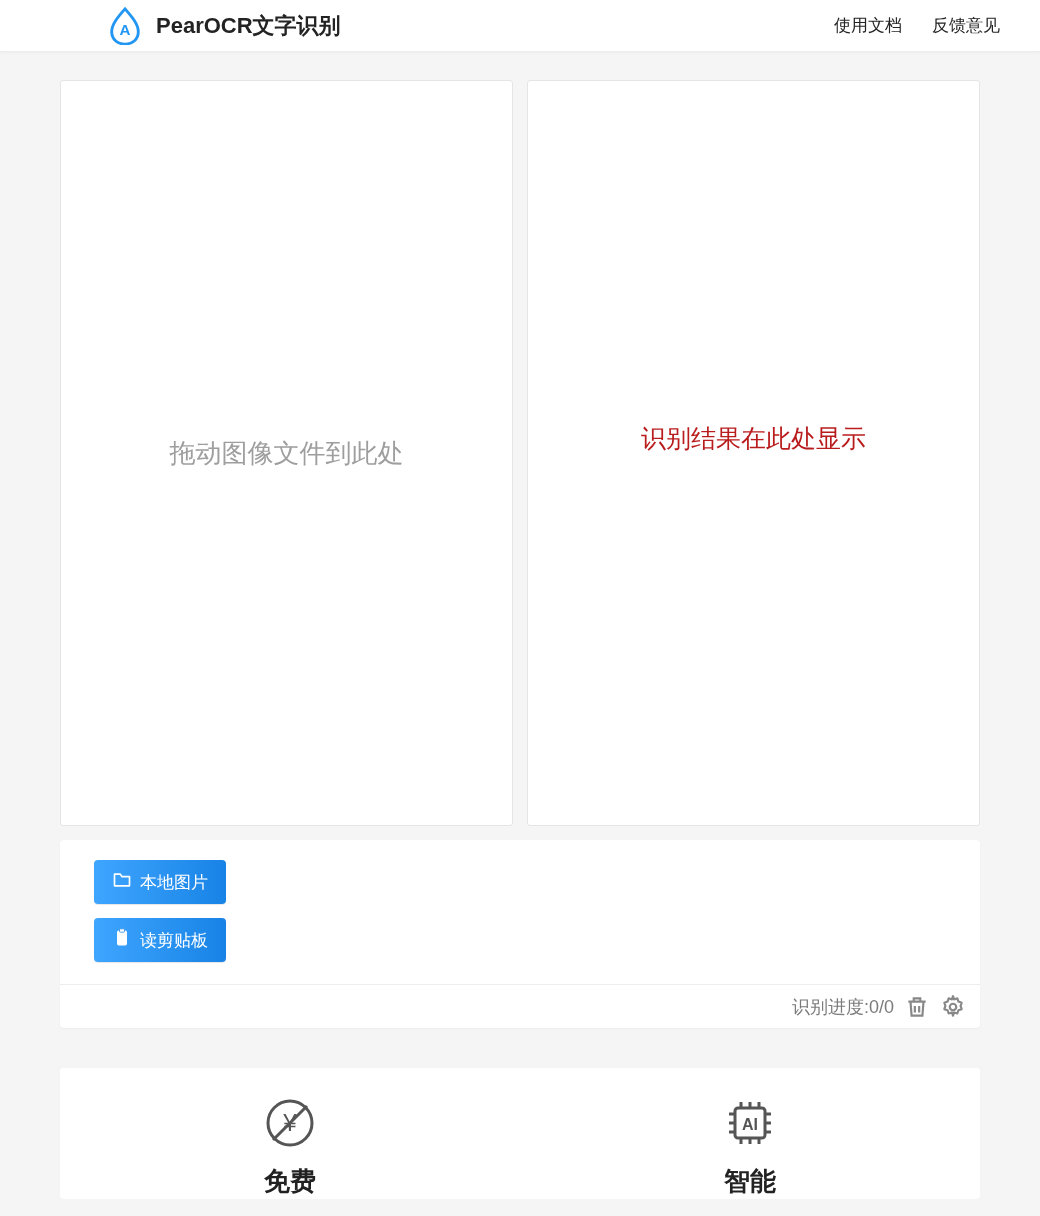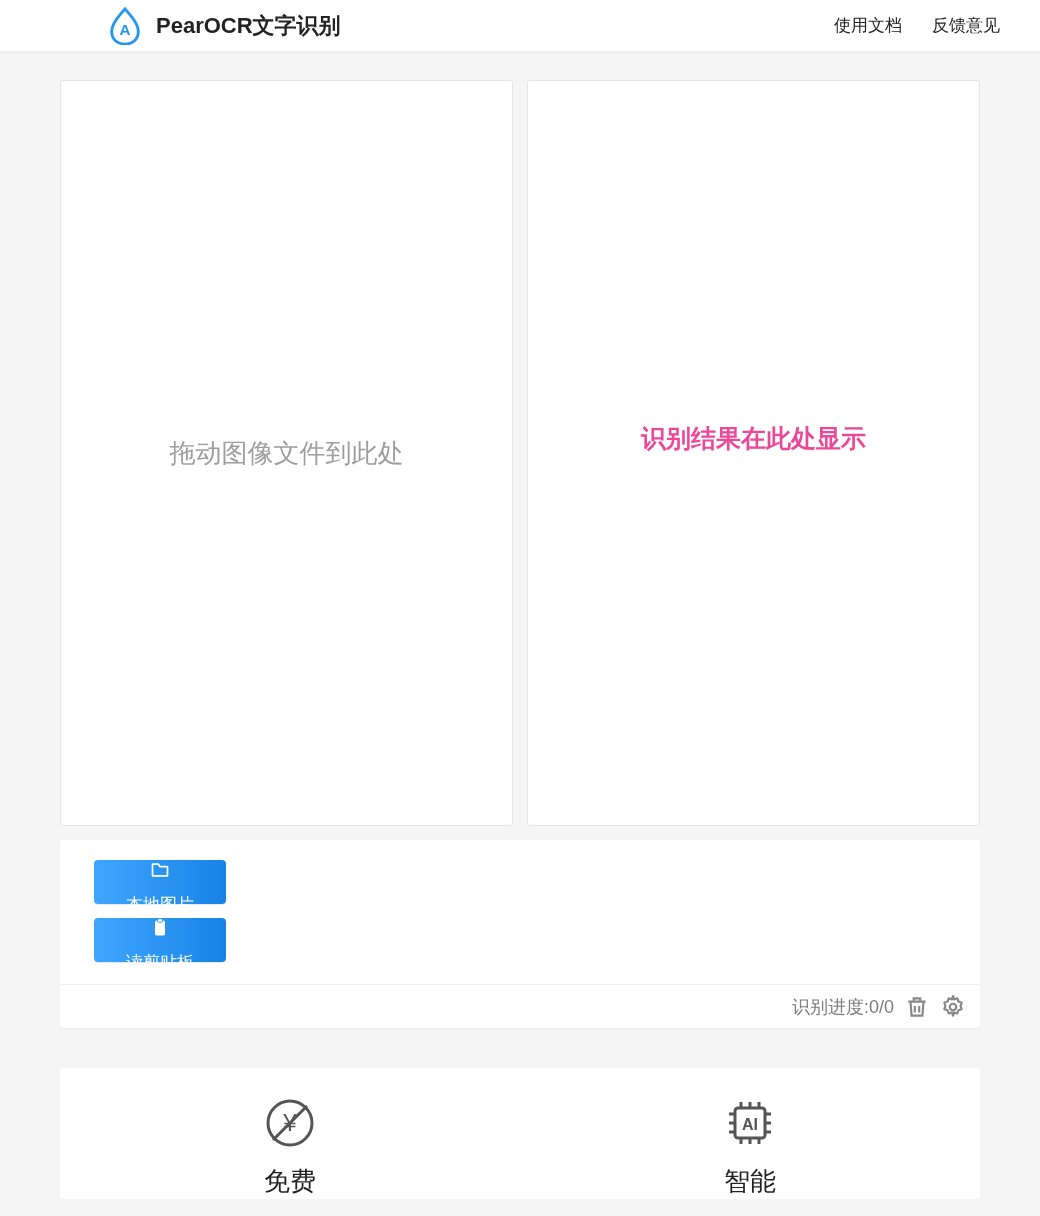--- a/index.html
+++ b/index.html
@@ -67,25 +67,24 @@
       display: flex;
       align-items: center;
       justify-content: center;
     }
     .panel-placeholder {
       color: #9e9e9e;
       font-size: 26px;
       text-align: left;
     }
     .result-placeholder {
-      color: #ec4899;
+      color: #b91c1c;
       font-size: 25px;
       text-align: center;
       margin-top: -30px;
-      font-weight: bold;
     }
     .actions-card {
       margin-top: 14px;
       background: #fff;
       border-radius: 4px;
       box-shadow: 0 1px 2px rgba(0,0,0,0.04);
     }
     .actions-top {
       padding: 20px 34px 22px 34px;
       display: flex;
@@ -100,21 +99,20 @@
       border-radius: 4px;
       height: 44px;
       padding: 0 18px;
       font-size: 17px;
       display: inline-flex;
       align-items: center;
       gap: 8px;
       cursor: pointer;
       min-width: 132px;
       box-shadow: 0 1px 1px rgba(0,0,0,0.1);
-      flex-direction: column;
     }
     .action-btn svg {
       width: 20px;
       height: 20px;
       fill: #fff;
     }
     .actions-bottom {
       border-top: 1px solid #eee;
       height: 44px;
       display: flex;
@@ -153,21 +151,21 @@
       flex: 1;
     }
     .feature-icon {
       width: 54px;
       height: 54px;
       color: #555;
     }
     .feature-icon svg { width: 100%; height: 100%; }
     .feature-title {
       font-size: 26px;
-      font-weight: 400;
+      font-weight: 700;
       color: #222;
     }
   </style>
 </head>
 <body>
 
 <div class="header">
   <div class="logo-wrap">
     <span class="logo-icon">
       <svg viewBox="0 0 34 40">

